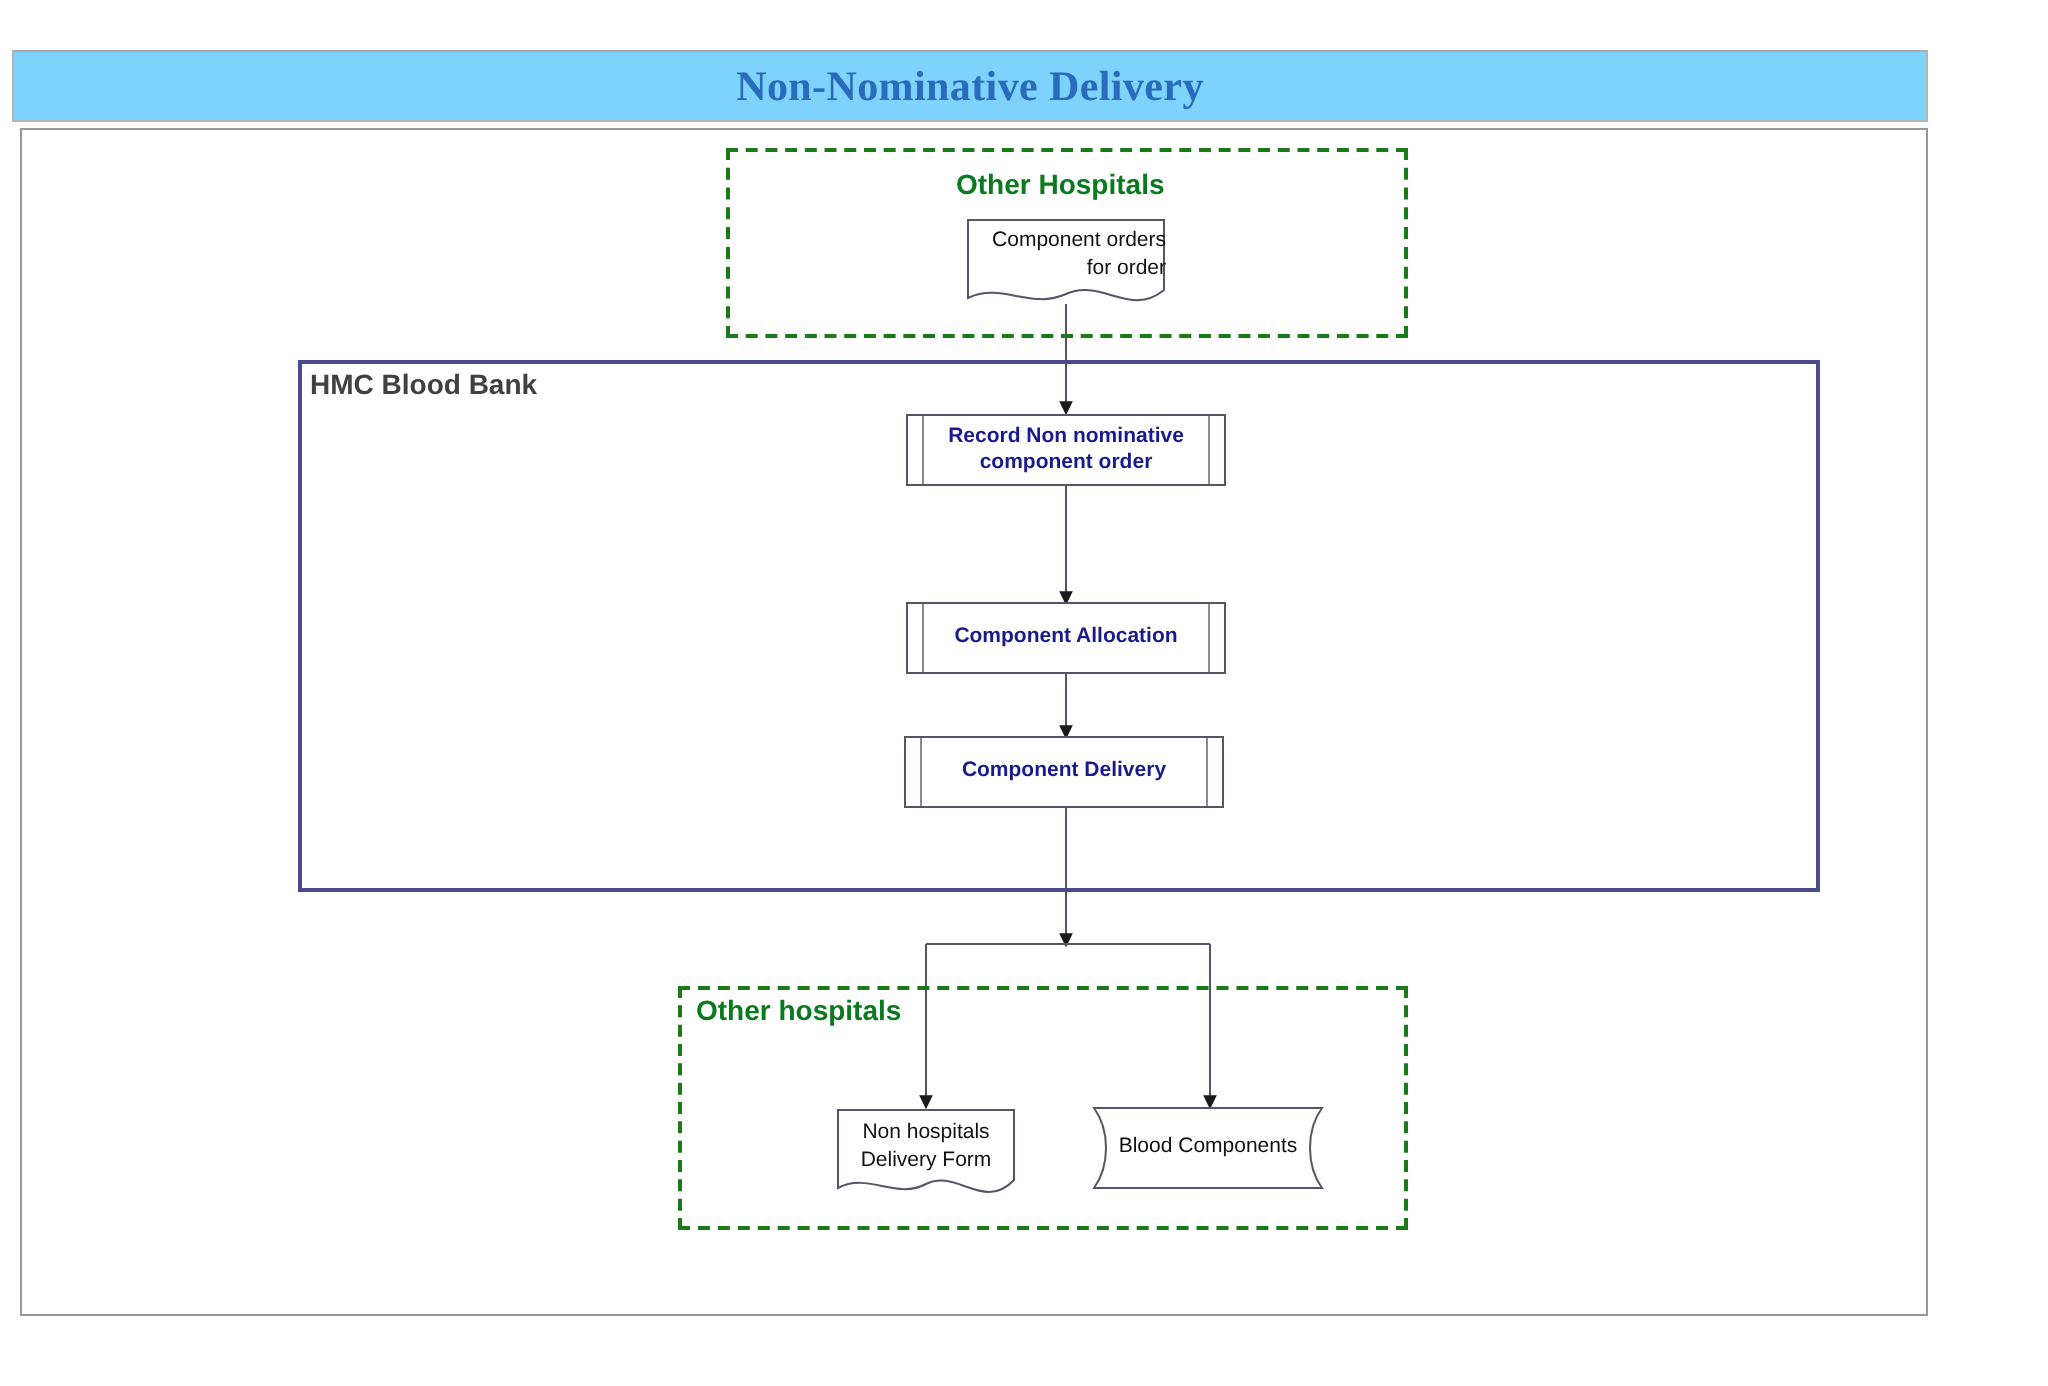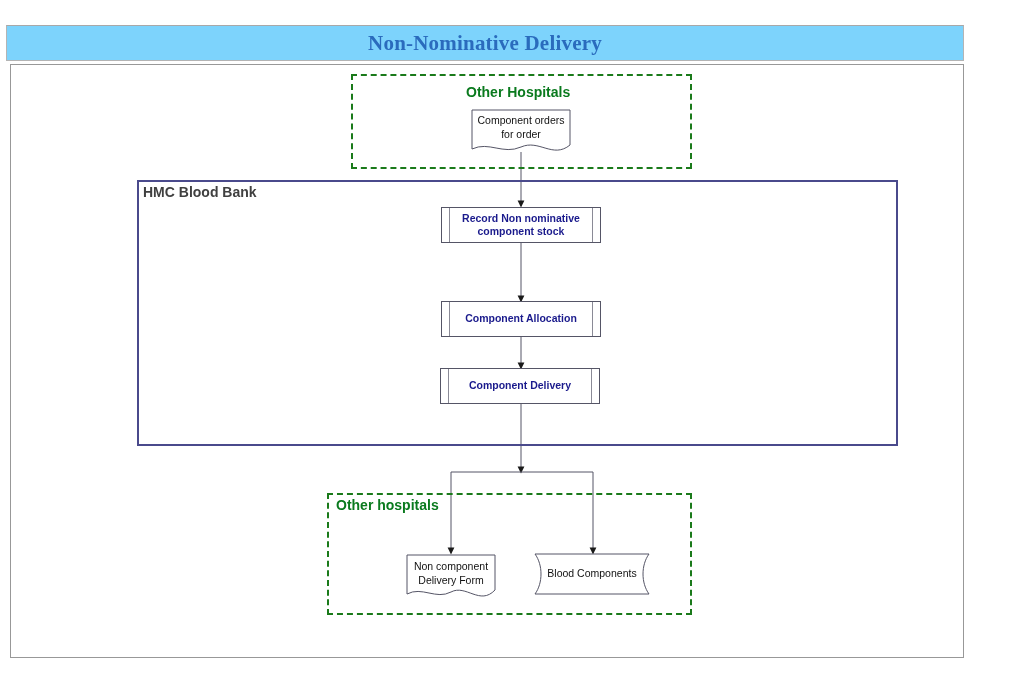--- a/index.html
+++ b/index.html
@@ -49,21 +49,21 @@
     width: 954px;
     height: 594px;
     background: #ffffff;
     border: 1px solid #989898;
     box-sizing: border-box;
   }
 
   
   #diagram {
     position: absolute;
-    left: 0;
+    left: 12px;
     top: 0;
     width: 816px;
     height: 693px;
     pointer-events: none;
   }
   #diagram > * { pointer-events: auto; }
 
   
   .pool-dashed {
     position: absolute;
@@ -192,33 +192,33 @@
       <line x1="593" y1="472" x2="593" y2="551" stroke="#555566" stroke-width="1" marker-end="url(#arrowhead)"></line>
     </svg>
 
     <div class="pool-dashed" style="left:351px; top:74px; width:341px; height:95px;"></div>
     <div class="pool-label green" style="left:463px; top:84px;">Other Hospitals</div>
 
     <div class="doc-shape" style="left:471px; top:109px; width:100px; height:46px;">
       <svg viewBox="0 0 100 46" preserveAspectRatio="none">
         <path d="M1,1 L99,1 L99,36 C82,50 68,30 50,38 C32,46 18,32 1,40 Z" fill="#ffffff" stroke="#555566" stroke-width="1"></path>
       </svg>
-      <div class="doc-label" style="top:5px;">
+      <div class="doc-label" style="top:5px;text-align:right;">
         <div>Component orders</div>
         <div>for order</div>
       </div>
     </div>
 
     <div class="pool-solid" style="left:137px; top:180px; width:761px; height:266px;"></div>
     <div class="pool-label navy" style="left:140px; top:184px;">HMC Blood Bank</div>
 
     <div class="process-box" style="left:441px; top:207px; width:160px; height:36px;">
       <div class="process-label">
         <div>Record Non nominative</div>
-        <div>component stock</div>
+        <div>component order</div>
       </div>
     </div>
 
     <div class="process-box" style="left:441px; top:301px; width:160px; height:36px;">
       <div class="process-label">
         <div>Component Allocation</div>
       </div>
     </div>
 
     <div class="process-box" style="left:440px; top:368px; width:160px; height:36px;">
@@ -228,21 +228,21 @@
     </div>
 
     <div class="pool-dashed" style="left:327px; top:493px; width:365px; height:122px;"></div>
     <div class="pool-label green" style="left:333px; top:497px;">Other hospitals</div>
 
     <div class="doc-shape" style="left:406px; top:554px; width:90px; height:48px;">
       <svg viewBox="0 0 90 48" preserveAspectRatio="none">
         <path d="M1,1 L89,1 L89,36 C74,52 60,30 45,38 C30,46 16,32 1,40 Z" fill="#ffffff" stroke="#555566" stroke-width="1"></path>
       </svg>
       <div class="doc-label" style="top:6px;">
-        <div>Non component</div>
+        <div>Non hospitals</div>
         <div>Delivery Form</div>
       </div>
     </div>
 
     <div class="doc-shape" style="left:527px; top:553px; width:130px; height:42px;">
       <svg viewBox="0 0 130 42" preserveAspectRatio="none">
         <path d="M10,1 L122,1 C114,12 114,30 122,41 L8,41 C16,30 16,12 8,1 Z" fill="#ffffff" stroke="#555566" stroke-width="1"></path>
       </svg>
       <div class="doc-label" style="top:14px;">
         <div>Blood Components</div>

